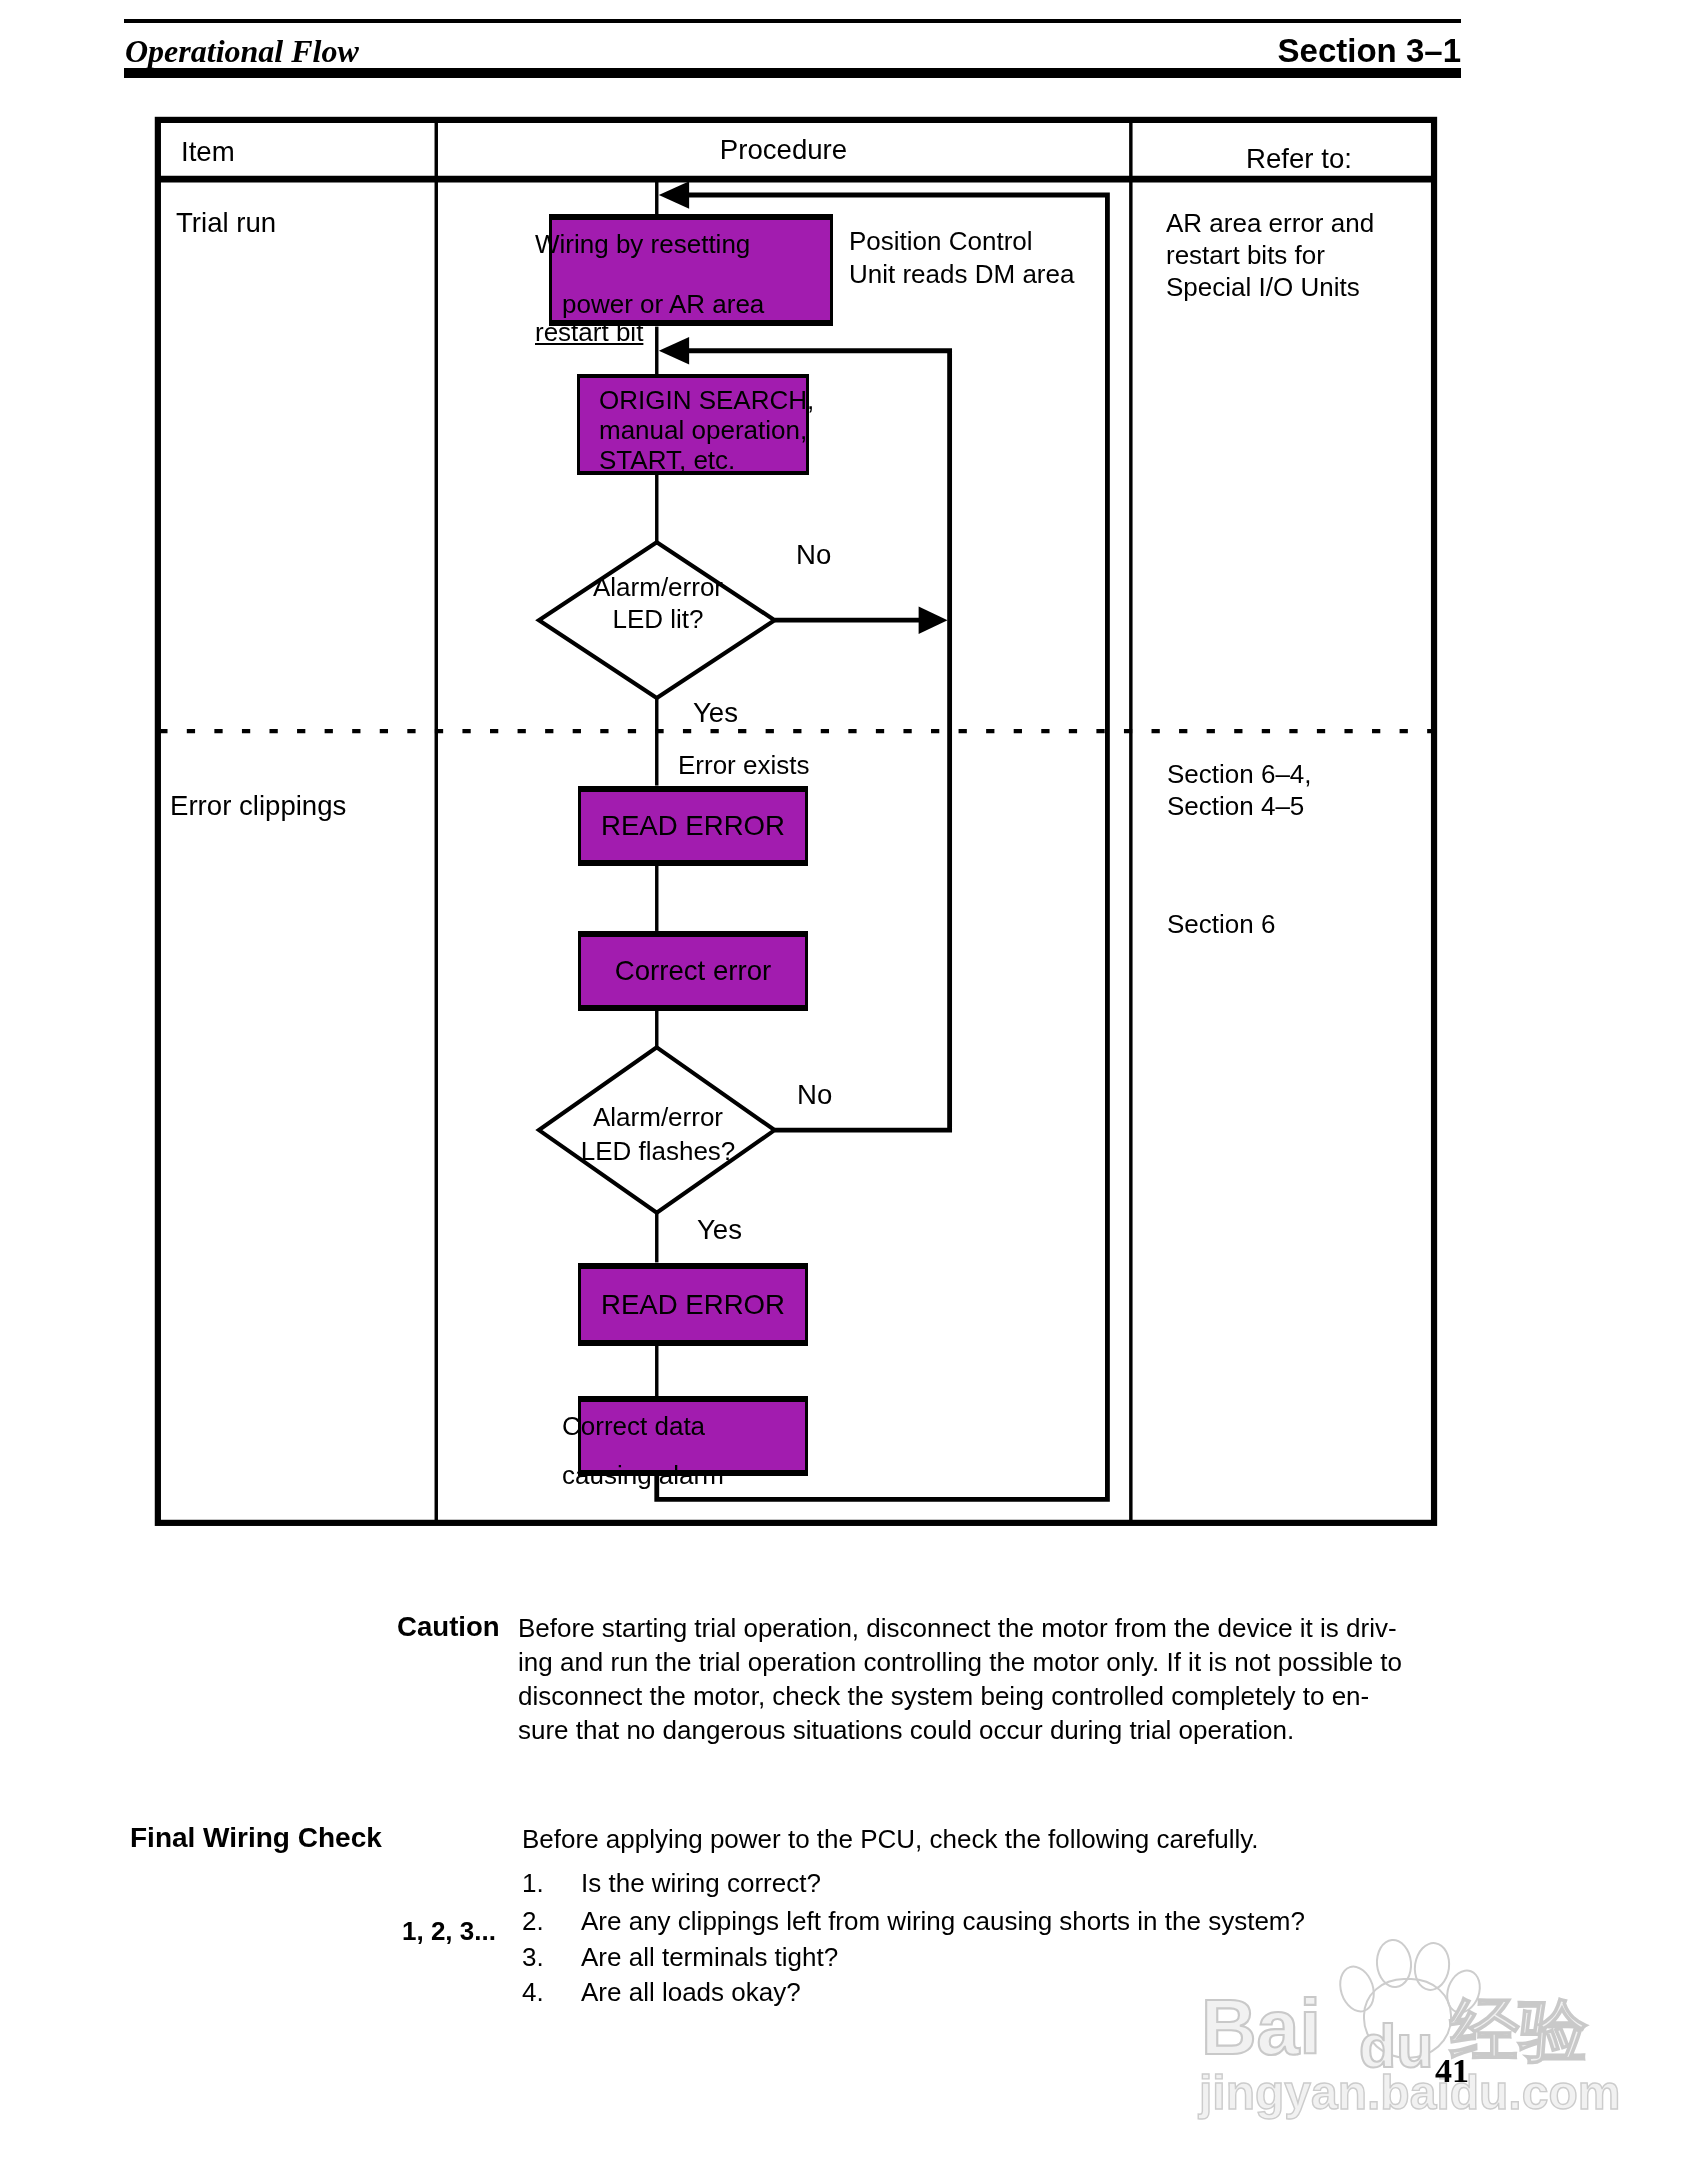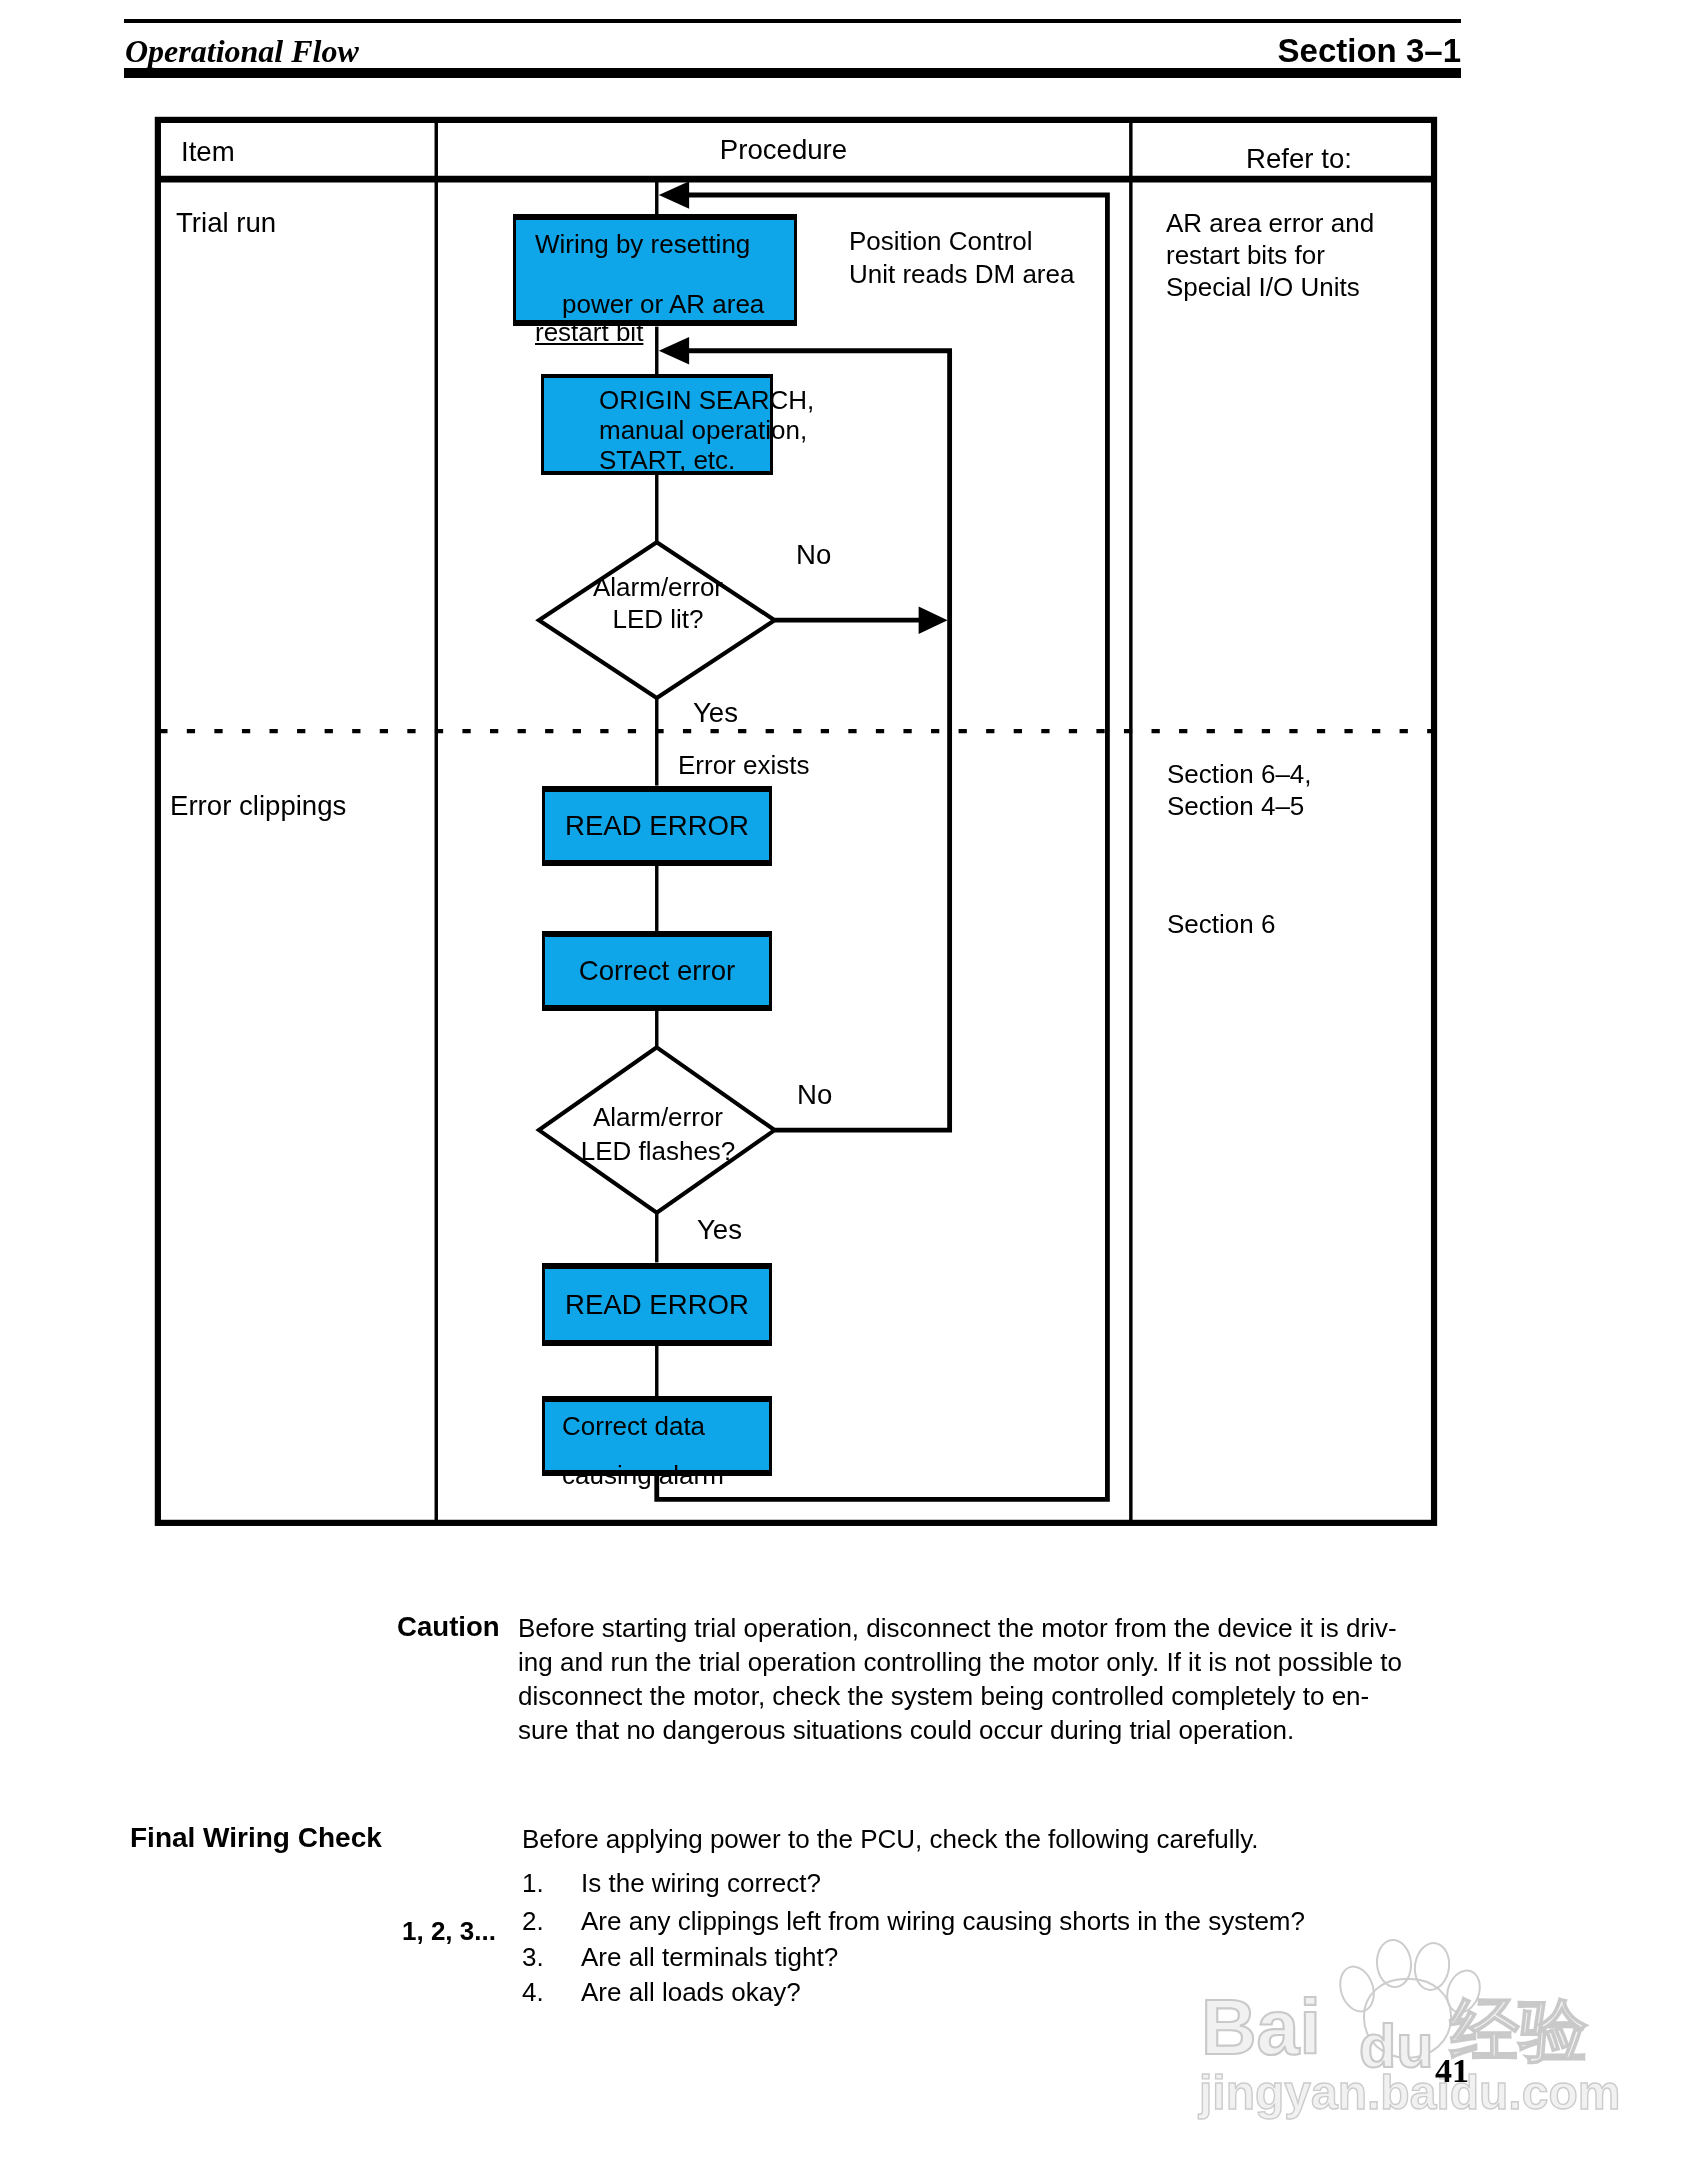--- a/index.html
+++ b/index.html
@@ -25,21 +25,21 @@
   
   .rowlabel{font-size:27.6px;}
   #lbl-trial{left:176px; top:207px;}
   #lbl-errproc{left:170px; top:790px;}
   .refertext{font-size:26px; line-height:32px; white-space:pre-line;}
   #ref-trial{left:1166px; top:207px;}
   #ref-err1{left:1167px; top:758px;}
   #ref-err2{left:1167px; top:908px;}
   
   .fbox{border:3.4px solid #000; border-top-width:6.9px; border-bottom-width:6.9px;
-    background:#0ea5e9; box-sizing:border-box; z-index:2;}
+    background:#a21caf; box-sizing:border-box; z-index:2;margin-left:36px;}
   .fbox-centered{display:flex; align-items:center; justify-content:center; font-size:27.6px;}
   #box-restart{left:513px; top:214px; width:284px; height:112px;}
   #box-origin{left:541px; top:374px; width:232px; height:101px; border-top-width:4.8px; border-bottom-width:4.8px;}
   #box-re1{left:542px; top:786px; width:230px; height:80px;}
   #box-ce{left:542px; top:931px; width:230px; height:80px;}
   #box-re2{left:542px; top:1263px; width:230px; height:83px;}
   #box-cd{left:542px; top:1396px; width:230px; height:80px;}
   .flowtext{font-size:26px; z-index:3; white-space:pre-line;}
   #txt-restart1{left:535px; top:229px;}
   #txt-restart2{left:535px; top:289px;margin-left:27px;}

